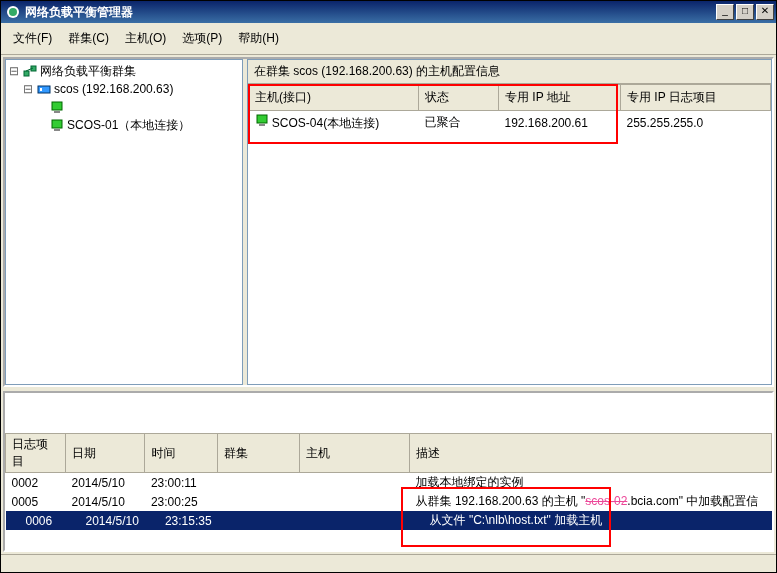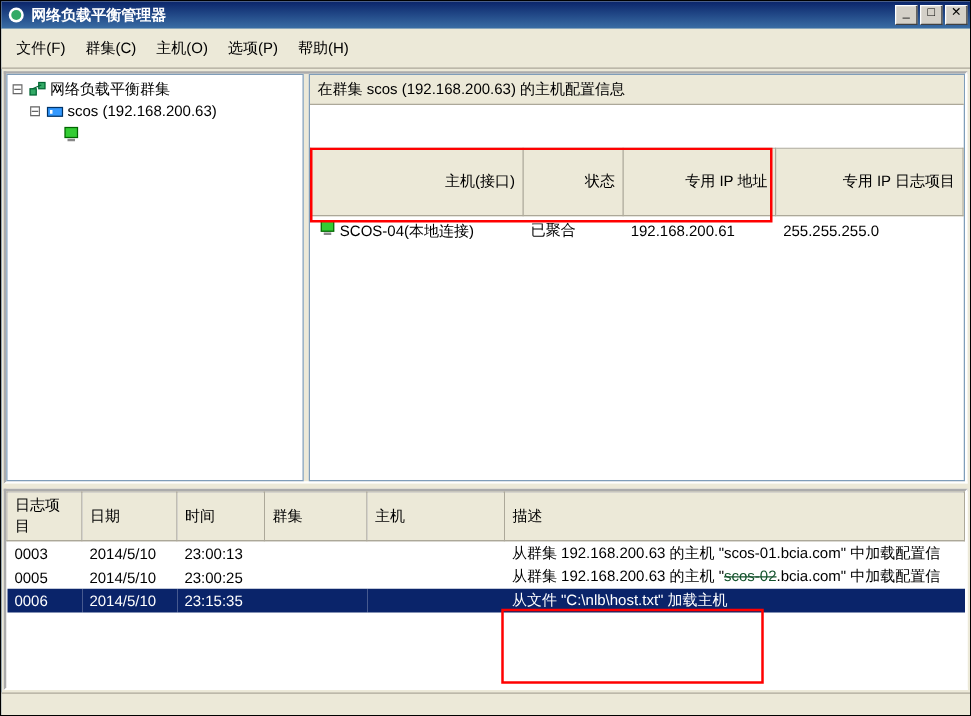--- a/index.html
+++ b/index.html
@@ -63,58 +63,57 @@
     overflow: auto;
   }
   .tree-row { display:flex; align-items:center; height:18px; gap:3px;}
   .tree-ind { display:inline-block; width:12px; text-align:center; color:#666;}
   .ico { width:14px; height:14px; display:inline-flex; align-items:center; justify-content:center;}
   .list-pane {
     flex: 1;
     display:flex; flex-direction:column;
     background:#fff;
     border: 1px solid #7f9db9;
-    gap: 34px;
   }
   .list-caption {
     padding: 3px 6px;
     background: #ece9d8;
     border-bottom:1px solid #aca899;
   }
   .list-area {
     flex:1; overflow:auto; position:relative;
   }
   .redbox1 {
     position:absolute;
     border:2px solid #f00;
     pointer-events:none;
   }
   table.host { width:100%; border-collapse:collapse; font-size:12px;}
   table.host th {
-    background:#ece9d8; text-align:right; padding:18px 6px;
+    background:#ece9d8; text-align:left; padding:4px 6px;
     border:1px solid #aca899; font-weight:normal;
   }
   table.host td { padding:2px 6px; height:18px; }
   .splitter { height:4px; background:#ece9d8; cursor:row-resize;}
   .bottom-pane {
     flex:1;
     border: 2px inset #fff;
     background:#fff;
     overflow:auto;
     position:relative;
   }
-  table.log { width:100%; border-collapse:collapse; font-size:12px;}
+  table.log { width:100%; border-collapse:collapse; font-size:12px;margin-top:40px;}
   table.log th {
     background:#ece9d8; text-align:left; padding:2px 6px;
     border:1px solid #aca899; font-weight:normal;
     position:sticky; top:0;
   }
   table.log td { padding:1px 6px; height:18px; white-space:nowrap;}
-  tr.selected td { background:#0a246a; color:#fff;}
-  tr .strike { text-decoration: line-through; color:#14532d;}
+  tr.selected td { background:#0a246a; color:#fff;padding-left:20px;}
+  tr .strike { text-decoration: line-through; color:#ec4899;}
   .err-ico { color:#d00; font-weight:bold;}
   .redbox2 {
     position:absolute;
     border:2px solid #f00;
     pointer-events:none;
   }
   .statusbar {
     height: 18px;
     background:#ece9d8;
     border-top:1px solid #aca899;
@@ -173,20 +172,29 @@
           </span>
           <span>scos (192.168.200.63)</span>
         </div>
         <div class="tree-row" style="padding-left:42px">
           <span class="ico">
             <svg width="14" height="14">
                 <rect x="2" y="2" width="10" height="8" fill="#3c3" stroke="#060"></rect>
                 <rect x="4" y="11" width="6" height="2" fill="#888"></rect>
               </svg>
           </span>
+        </div>
+        <div class="tree-row" style="padding-left:42px">
+          <span class="ico">
+            <svg width="14" height="14">
+                <rect x="2" y="2" width="10" height="8" fill="#3c3" stroke="#060"></rect>
+                <rect x="4" y="11" width="6" height="2" fill="#888"></rect>
+              </svg>
+          </span>
+          <span>SCOS-01（本地连接）</span>
         </div>
       </div>
 
       <div class="list-pane">
         <div class="list-caption">在群集 scos (192.168.200.63) 的主机配置信息</div>
         <div class="list-area">
           <div class="redbox1" style="left:0px; top:0px; width:370px; height:60px;"></div>
           <table class="host">
             <colgroup>
                 <col style="width:170px">
@@ -236,26 +244,26 @@
           <th>日志项目</th>
           <th>日期</th>
           <th>时间</th>
           <th>群集</th>
           <th>主机</th>
           <th>描述</th>
         </tr>
         </thead>
         <tbody id="log-body">
             <tr>
-              <td>0003</td>
+              <td>0002</td>
               <td>2014/5/10</td>
-              <td>23:00:13</td>
-              <td></td>
-              <td></td>
-              <td>从群集 192.168.200.63 的主机 "scos-01.bcia.com" 中加载配置信</td>
+              <td>23:00:11</td>
+              <td></td>
+              <td></td>
+              <td>加载本地绑定的实例</td>
             </tr>
             <tr>
               <td>0005</td>
               <td>2014/5/10</td>
               <td>23:00:25</td>
               <td></td>
               <td></td>
               <td>从群集 192.168.200.63 的主机 "<span class="strike">scos-02</span>.bcia.com" 中加载配置信</td>
             </tr>
             <tr class="selected">

